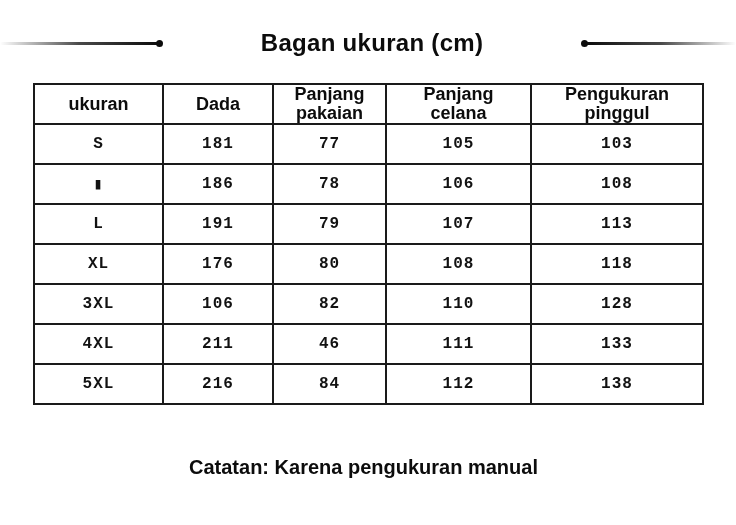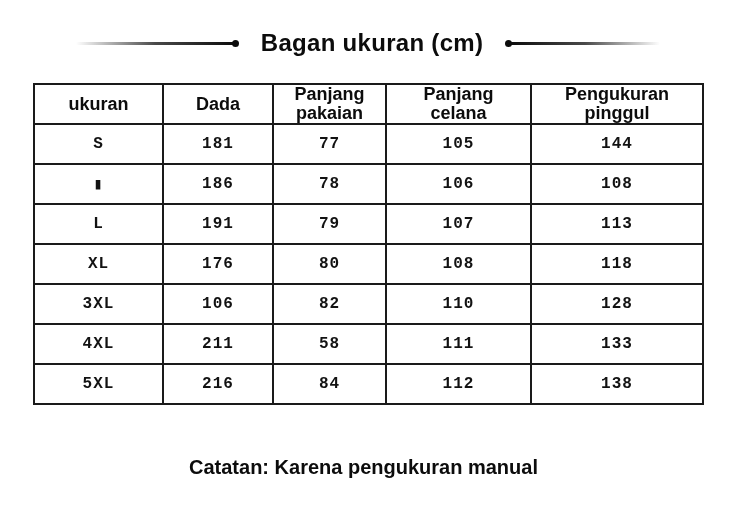--- a/index.html
+++ b/index.html
@@ -15,21 +15,21 @@
     overflow: hidden;
   }
 
   
   .title-row {
     position: absolute;
     top: 22px; left: 0;
     width: 736px; height: 42px;
     display: flex;
     align-items: center;
-    justify-content: center;
+    justify-content: space-between;
     gap: 22px;
   }
   .page-title {
     margin: 0;
     font-size: 24px;
     font-weight: 700;
     color: #0c0c0c;
     letter-spacing: 0.3px;
     white-space: nowrap;
   }
@@ -143,21 +143,21 @@
           <div>pinggul</div>
         </th>
       </tr>
     </thead>
     <tbody>
       <tr>
         <td>S</td>
         <td>181</td>
         <td>77</td>
         <td>105</td>
-        <td>144</td>
+        <td>103</td>
       </tr>
       <tr>
         <td>▮</td>
         <td>186</td>
         <td>78</td>
         <td>106</td>
         <td>108</td>
       </tr>
       <tr>
         <td>L</td>
@@ -176,21 +176,21 @@
       <tr>
         <td>3XL</td>
         <td>106</td>
         <td>82</td>
         <td>110</td>
         <td>128</td>
       </tr>
       <tr>
         <td>4XL</td>
         <td>211</td>
-        <td>58</td>
+        <td>46</td>
         <td>111</td>
         <td>133</td>
       </tr>
       <tr>
         <td>5XL</td>
         <td>216</td>
         <td>84</td>
         <td>112</td>
         <td>138</td>
       </tr>

